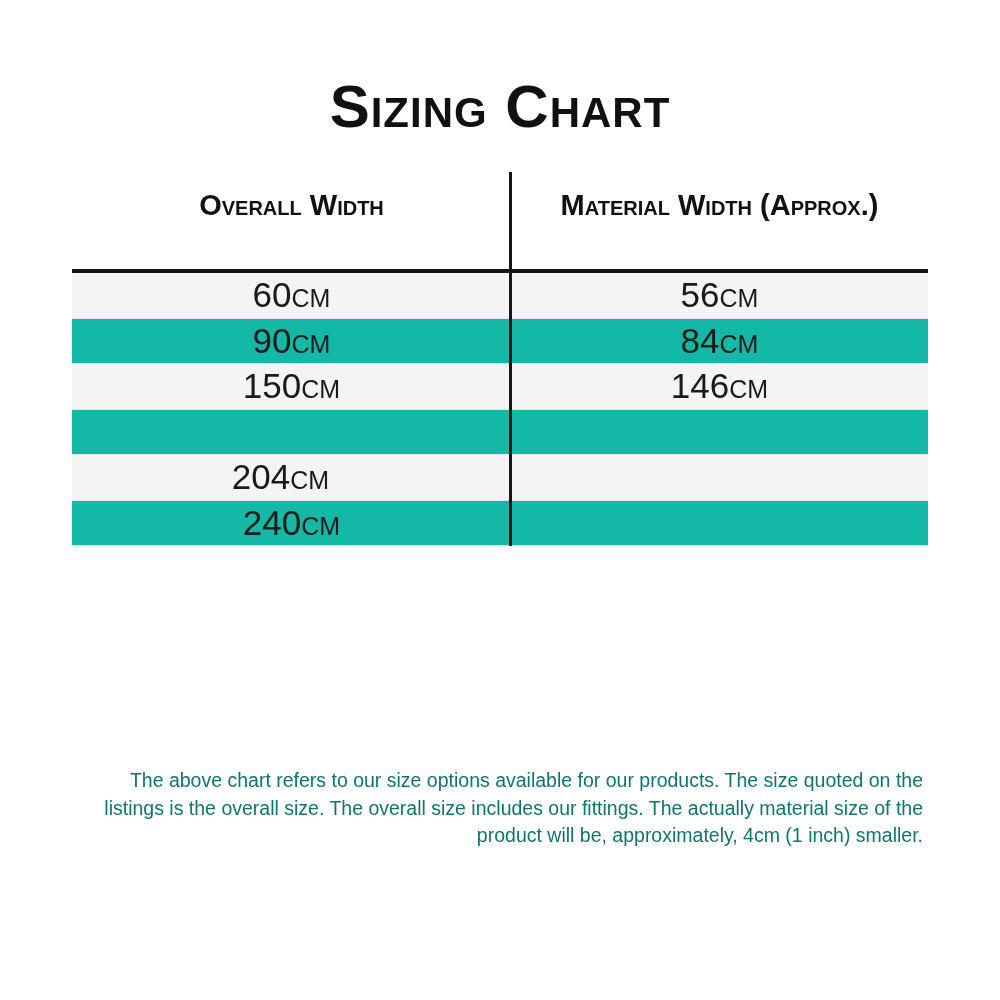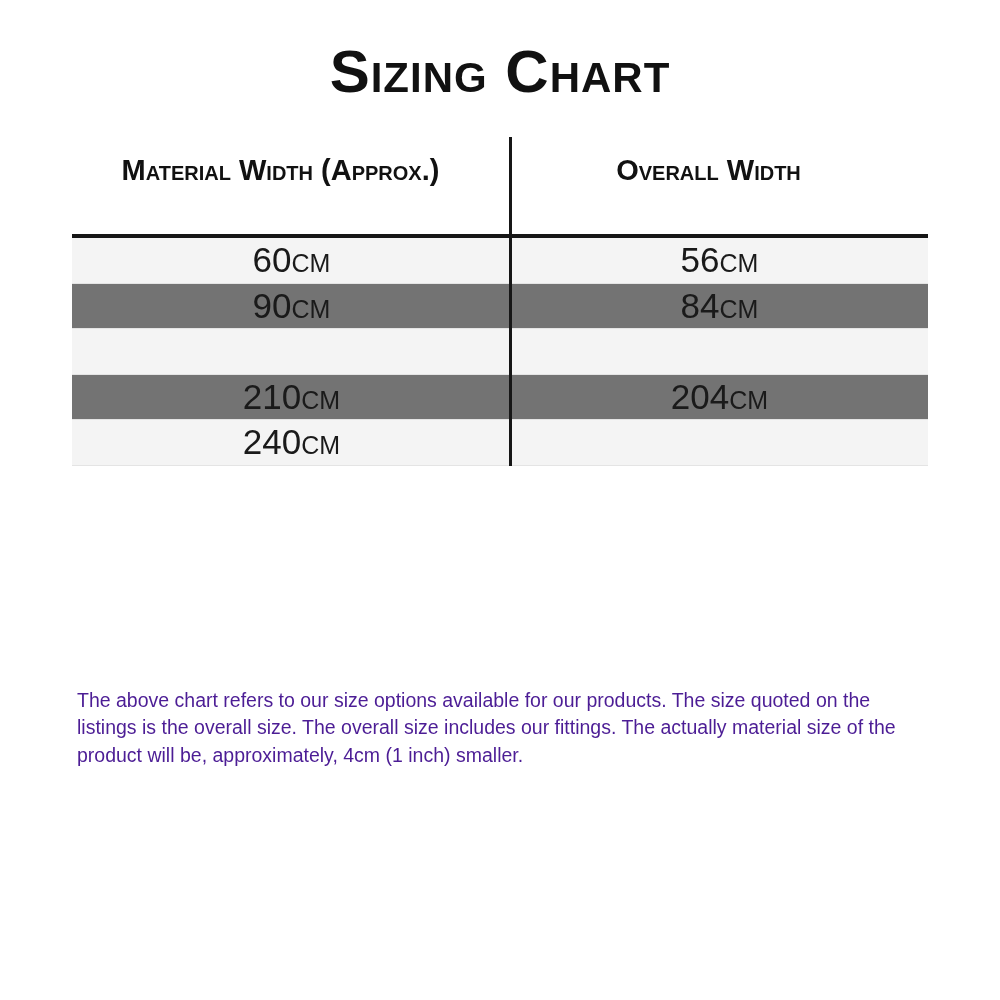--- a/index.html
+++ b/index.html
@@ -14,21 +14,21 @@
     overflow: hidden;
   }
   .page {
     position: relative;
     width: 1000px;
     height: 1000px;
     background: #ffffff;
   }
   .page-title {
     margin: 0;
-    padding-top: 41px;
+    padding-top: 76px;
     text-align: center;
     font-size: 60px;
     line-height: 62px;
     font-weight: 700;
     font-variant: small-caps;
     letter-spacing: 1px;
     color: #111111;
   }
   .sizing-table {
     position: relative;
@@ -61,71 +61,74 @@
   .th-left  { width: 439px; padding-left: 50px; padding-right: 50px; }
   .th-right { width: 417px; padding-left: 46px; padding-right: 46px; }
   .tbody {
     border-top: 4px solid #161616;
   }
   .tr {
     display: flex;
     height: 45.5px;
     box-sizing: border-box;
     border-bottom: 1px solid #e4e4e4;
-    background: #737373;
+    background: #14b8a6;
   }
   .tr:nth-child(odd) {
     background: #f4f4f4;
   }
   .td {
     font-size: 35px;
     line-height: 44px;
     font-variant: small-caps;
     color: #1a1a1a;
     text-align: center;
   }
   .td-left  { width: 439px; }
   .td-right { width: 417px; }
   .footnote {
     margin: 221px auto 0 auto;
     width: 846px;
-    text-align: left;
+    text-align: right;
     font-size: 19.5px;
     line-height: 27.5px;
-    color: #4c1d95;
+    color: #0f766e;
   }
 </style>
 </head>
 <body>
 
 <div class="page">
 
   <h1 class="page-title">Sizing Chart</h1>
 
   <div class="sizing-table">
     <div class="col-divider"></div>
 
     <div class="thead">
+      <div class="th th-left">Overall Width</div>
       <div class="th th-right">Material Width (Approx.)</div>
-      <div class="th th-left">Overall Width</div>
     </div>
 
     <div class="tbody">
       <div class="tr">
         <div class="td td-left">60cm</div>
         <div class="td td-right">56cm</div>
       </div>
       <div class="tr">
         <div class="td td-left">90cm</div>
         <div class="td td-right">84cm</div>
       </div>
       <div class="tr">
+        <div class="td td-left">150cm</div>
+        <div class="td td-right">146cm</div>
       </div>
       <div class="tr">
-        <div class="td td-left">210cm</div>
+      </div>
+      <div class="tr">
         <div class="td td-right">204cm</div>
       </div>
       <div class="tr">
         <div class="td td-left">240cm</div>
       </div>
     </div>
   </div>
 
   <p class="footnote">The above chart refers to our size options available for our products. The size quoted on the listings is the overall size. The overall size includes our fittings. The actually material size of the product will be, approximately, 4cm (1 inch) smaller.</p>
 

